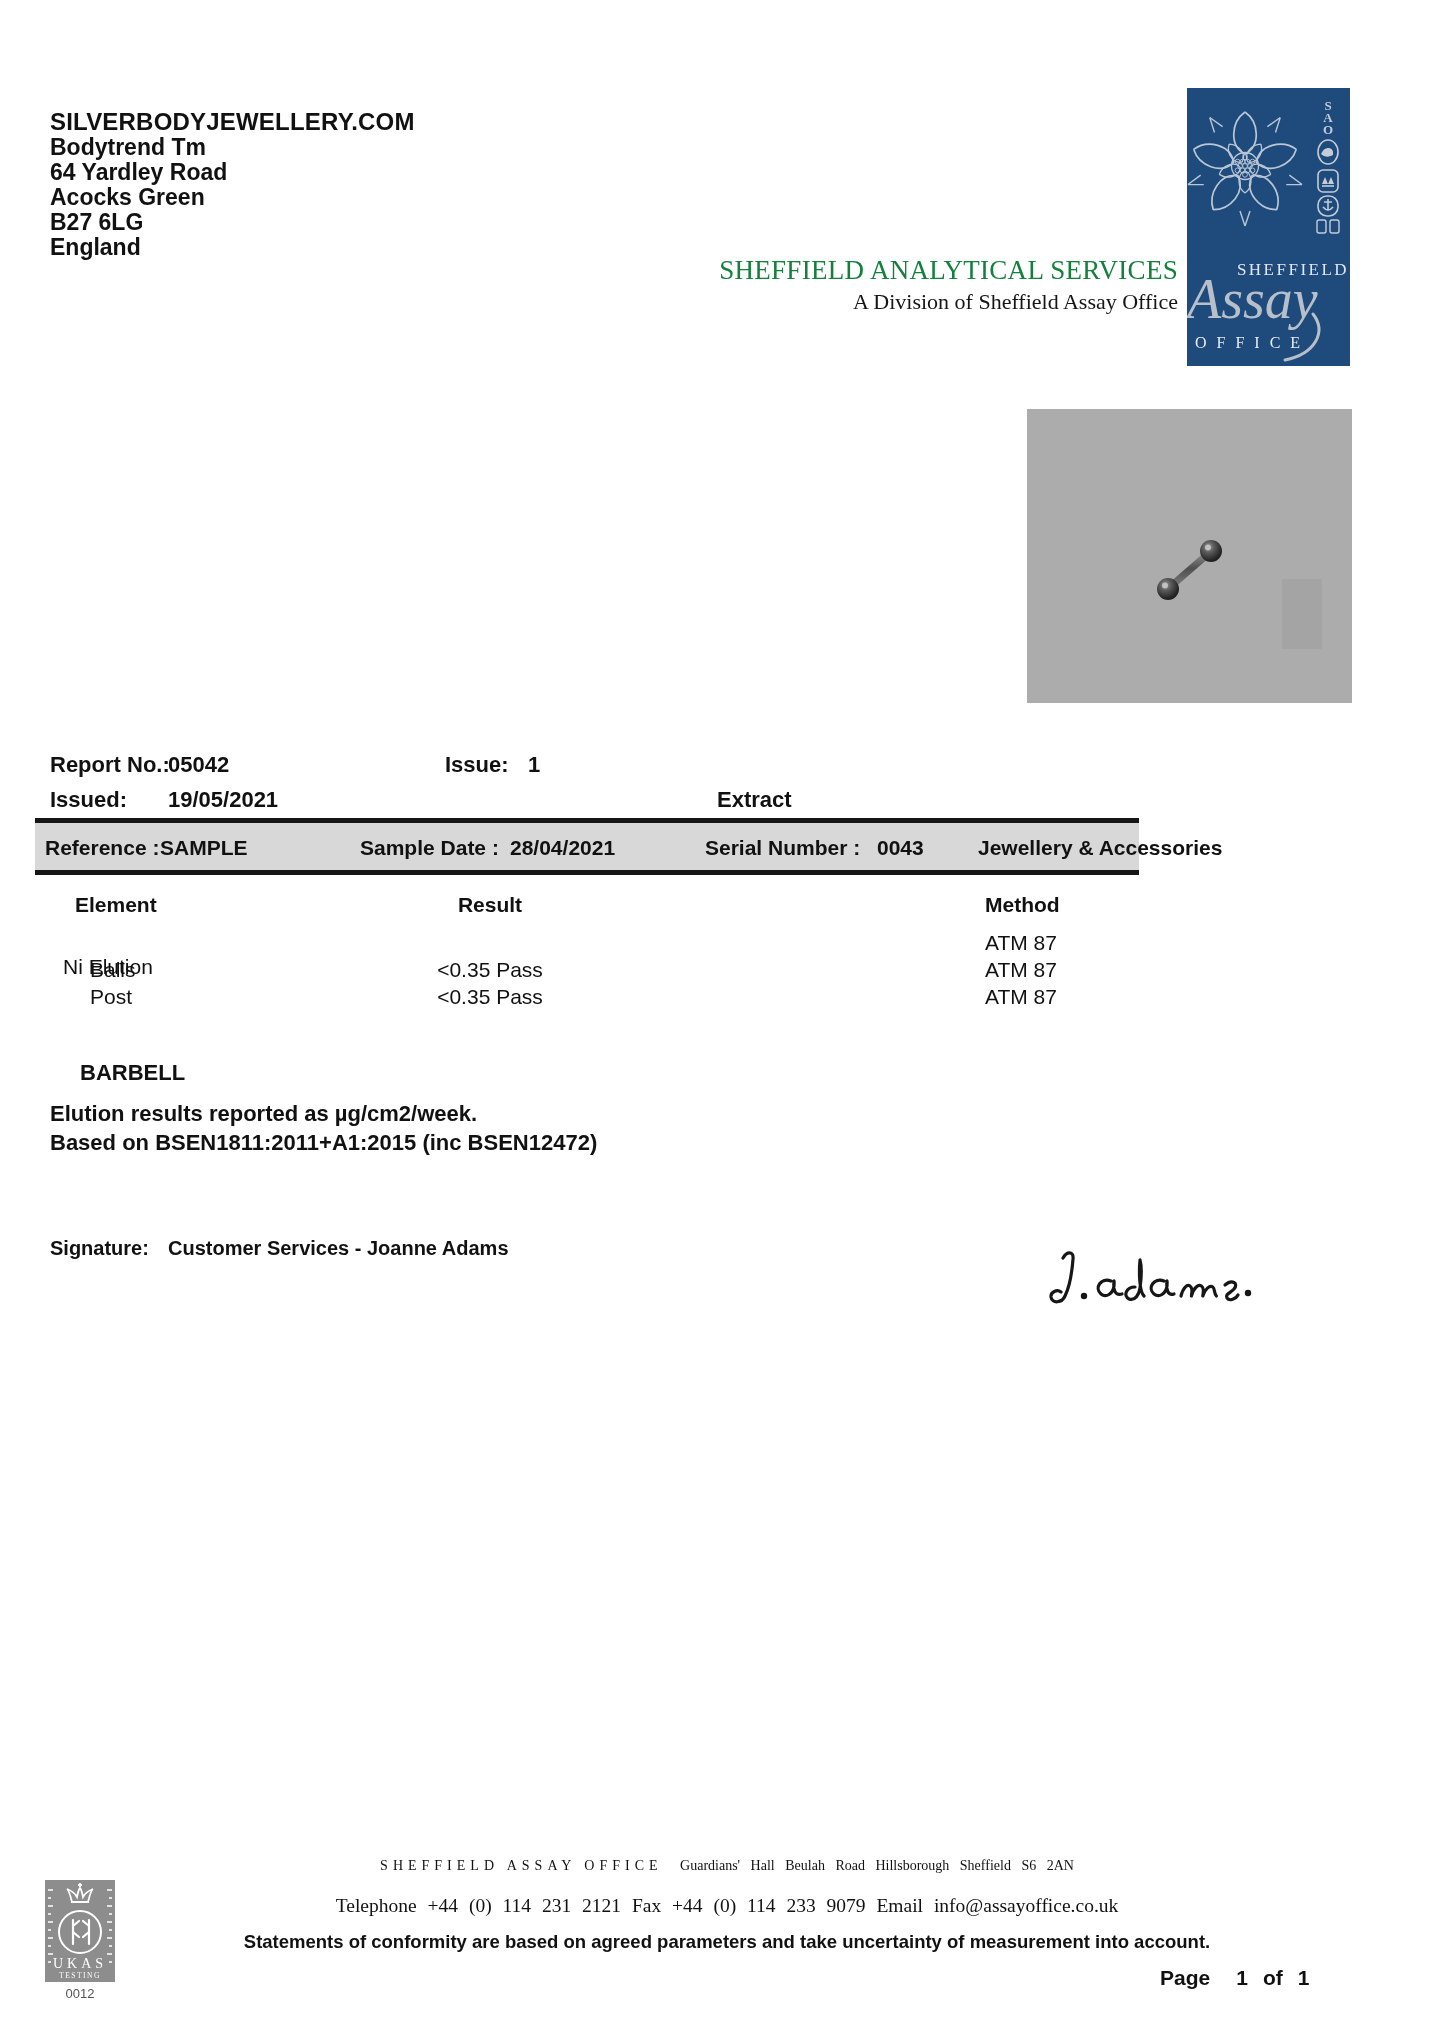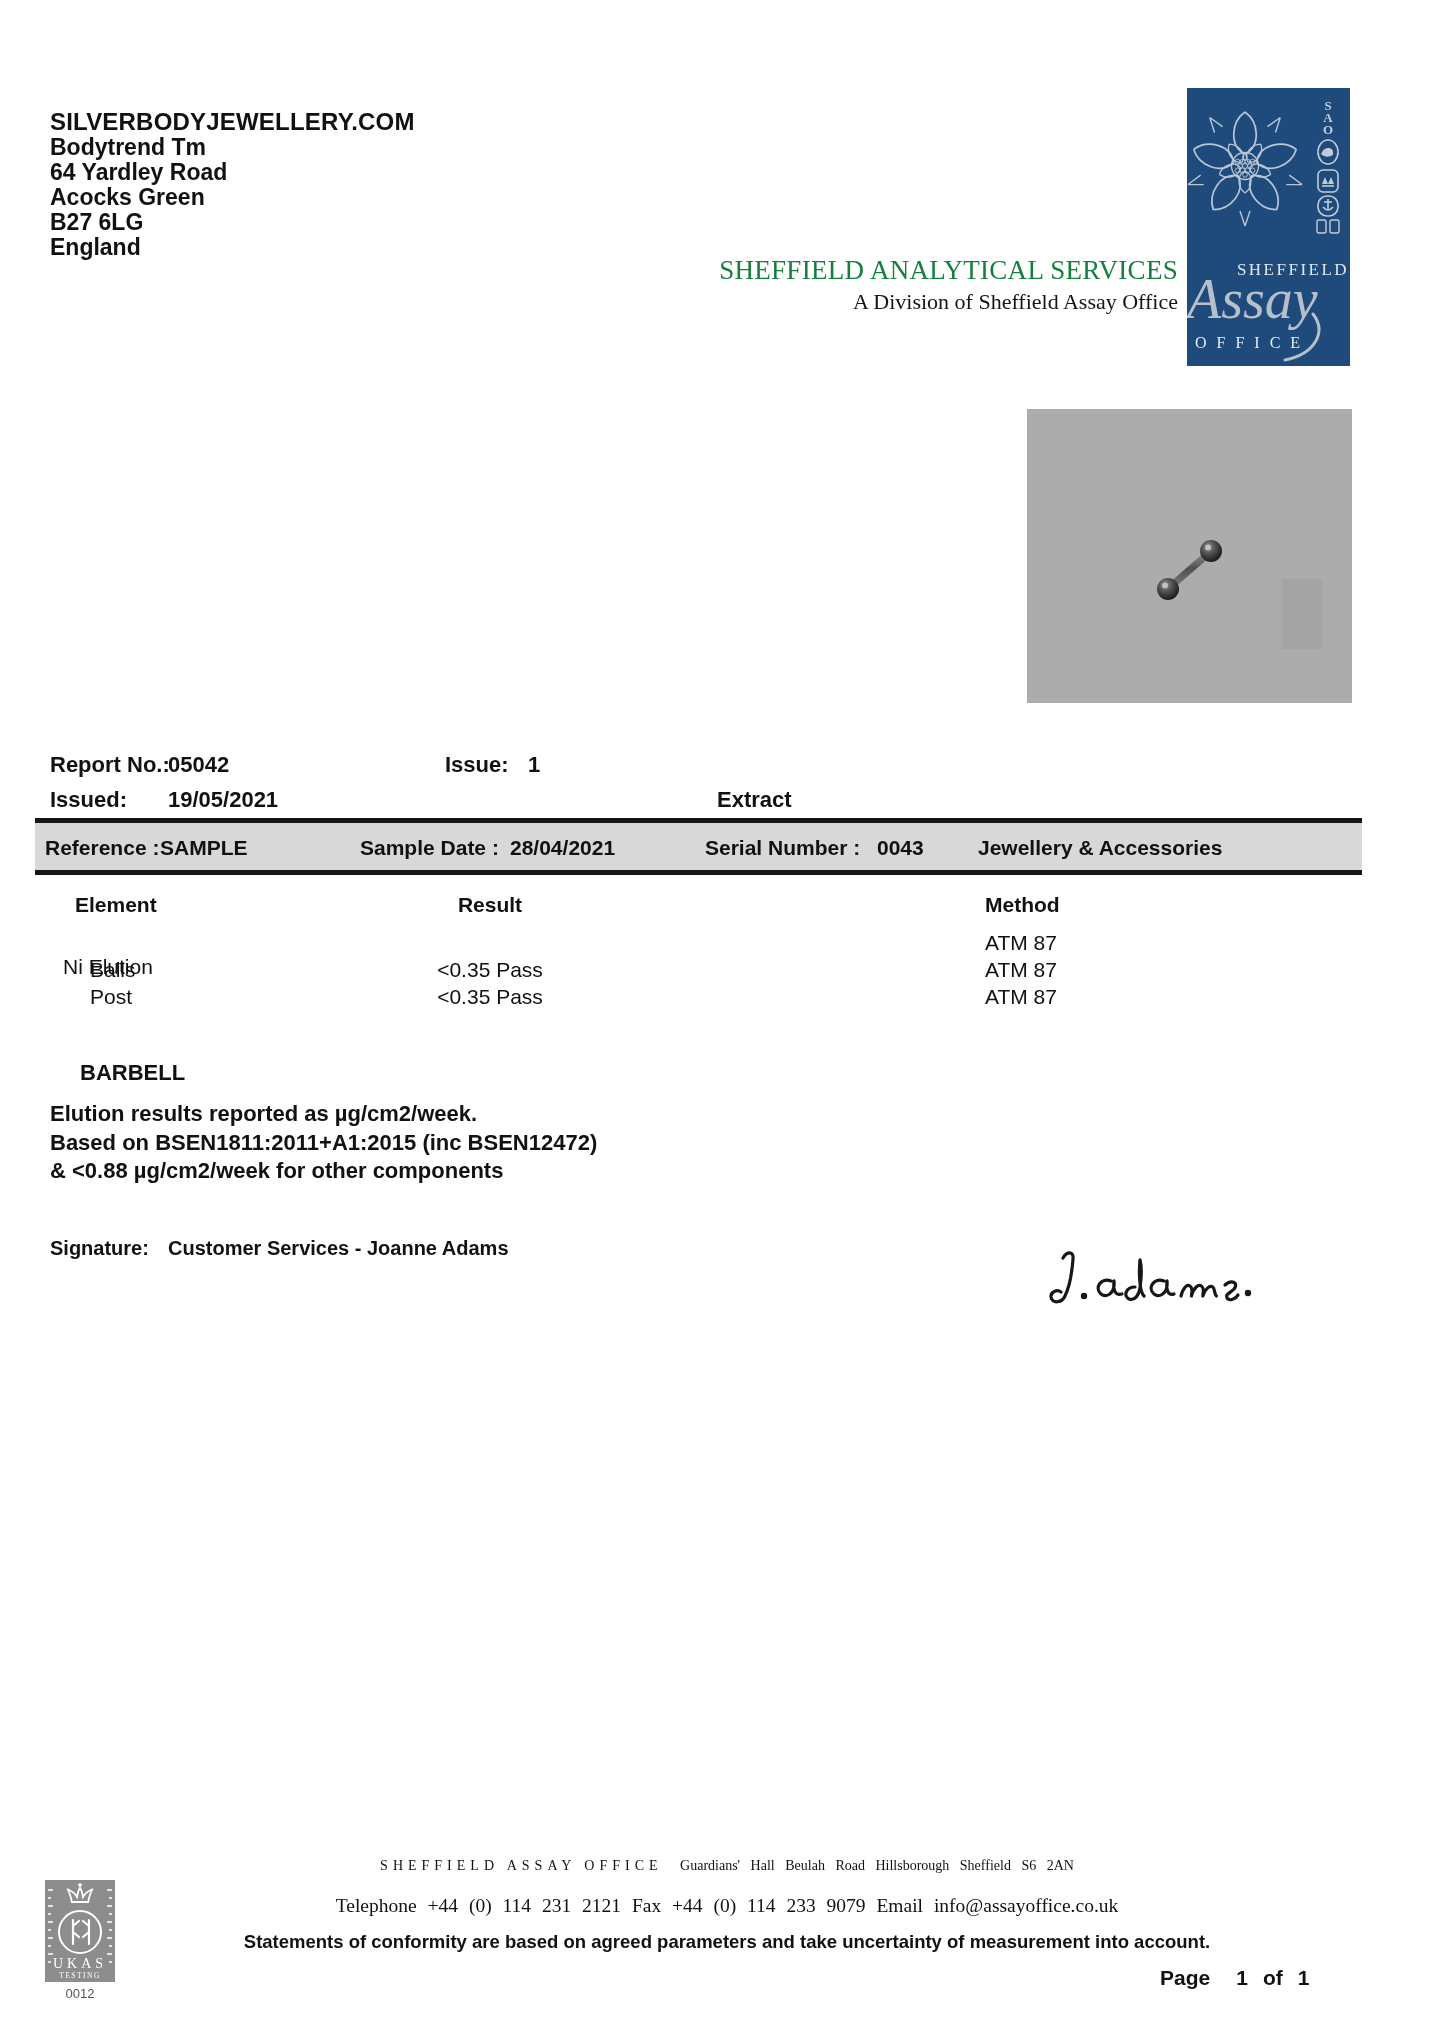--- a/index.html
+++ b/index.html
@@ -25,21 +25,21 @@
 
   
   .photo { left:1027px; top:409px; width:325px; height:294px; background:#acacac; }
 
   
   .meta { font-weight:bold; font-size:22px; }
   .meta span { position:absolute; white-space:nowrap; }
 
   
   .refbar {
-    left:35px; top:818px; width:1327px; height:57px;
+    left:35px; top:818px; width:1104px; height:57px;
     background:#d8d8d8; border-top:5px solid #161616; border-bottom:5px solid #161616;
   }
   .refbar span { position:absolute; top:13px; font-weight:bold; font-size:21px; white-space:nowrap; }
 
   
   .tbl { left:35px; width:1345px; }
   .tbl-row { position:absolute; width:100%; height:27px; }
   .tbl-row span { position:absolute; font-size:21px; white-space:nowrap; }
   .tbl-row .c2 { left:320px; width:270px; text-align:center; }
   .tbl-row .c3 { left:950px; }
@@ -219,21 +219,20 @@
       <span class="c2">&lt;0.35 Pass</span>
       <span class="c3">ATM 87</span>
     </div>
   </div>
 
   <div class="abs item-name">BARBELL</div>
 
   <div class="abs notes">
     <div>Elution results reported as µg/cm2/week.</div>
     <div>Based on BSEN1811:2011+A1:2015 (inc BSEN12472)</div>
-    <div>&amp; &lt;0.88 µg/cm2/week for other components</div>
   </div>
 
   <div class="abs sigrow" style="left:0; width:1445px; height:26px;">
     <span style="left:50px;">Signature:</span>
     <span style="left:168px;">Customer Services - Joanne Adams</span>
   </div>
   <div class="abs sig-img" aria-label="J. adams.">
     <svg width="235" height="82" viewBox="0 0 235 82">
       <g stroke="#161616" stroke-width="3.2" fill="none" stroke-linecap="round" stroke-linejoin="round">
         <path d="M28,20 c4,-7 11,-7 10,1 c-1,13 -4,29 -8,37 c-3,7 -13,8 -14,1 c-0.6,-5 6,-8 10,-5"></path>

